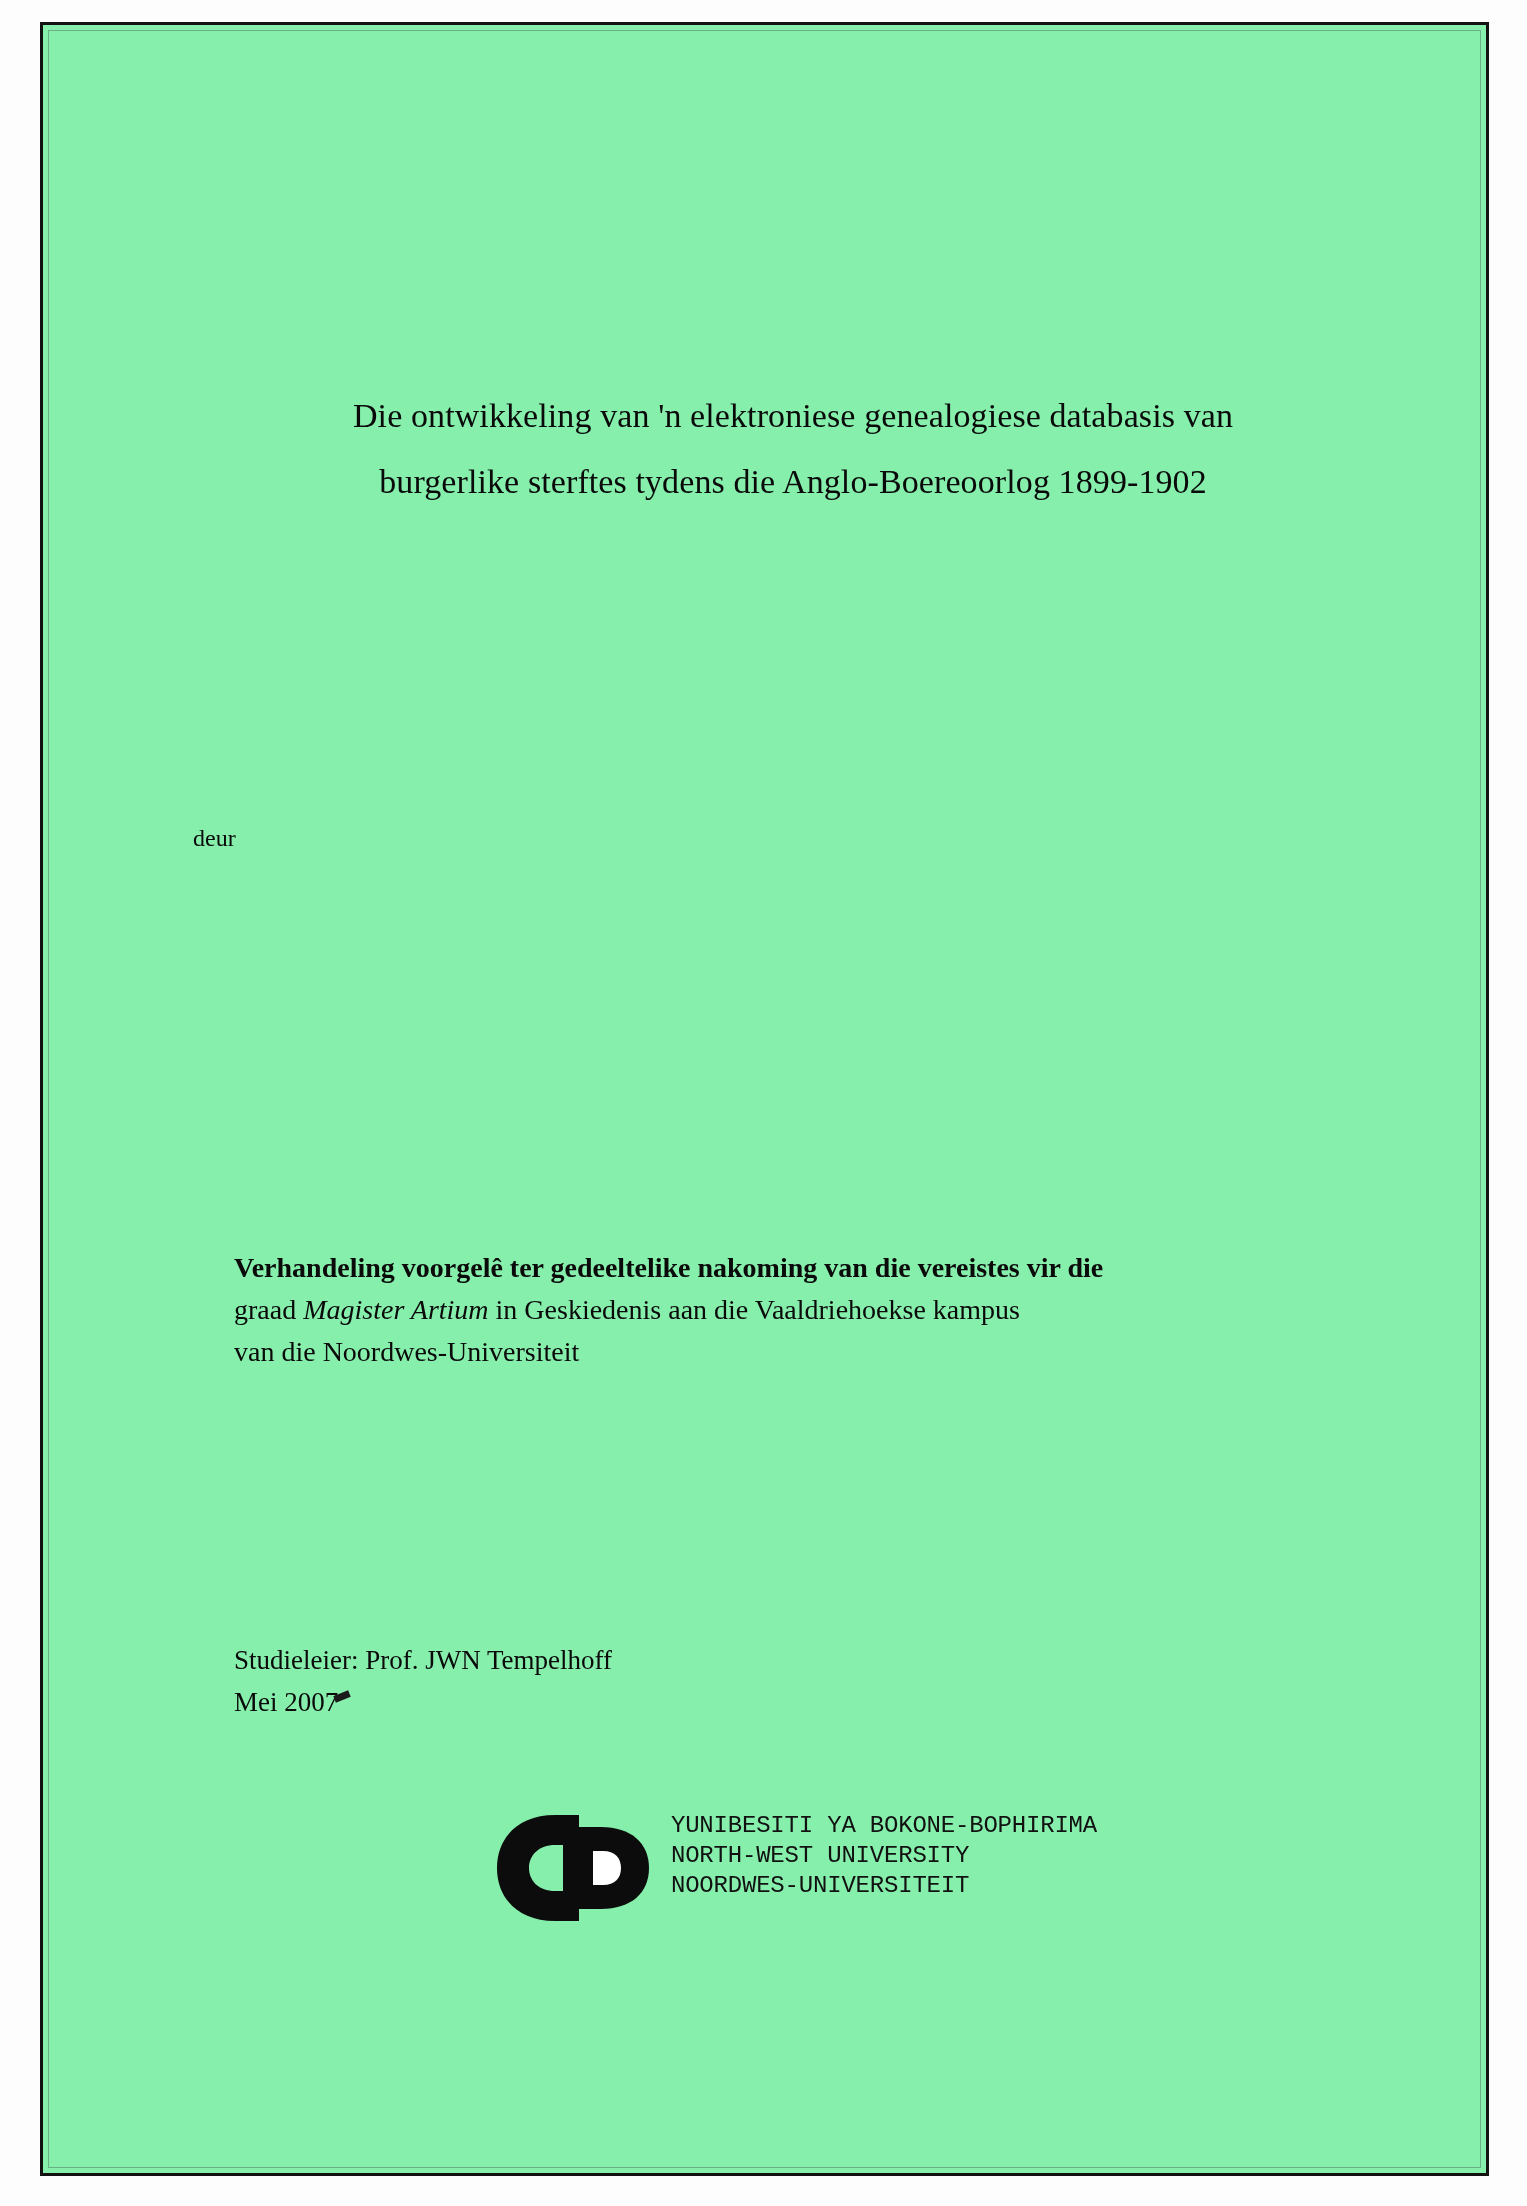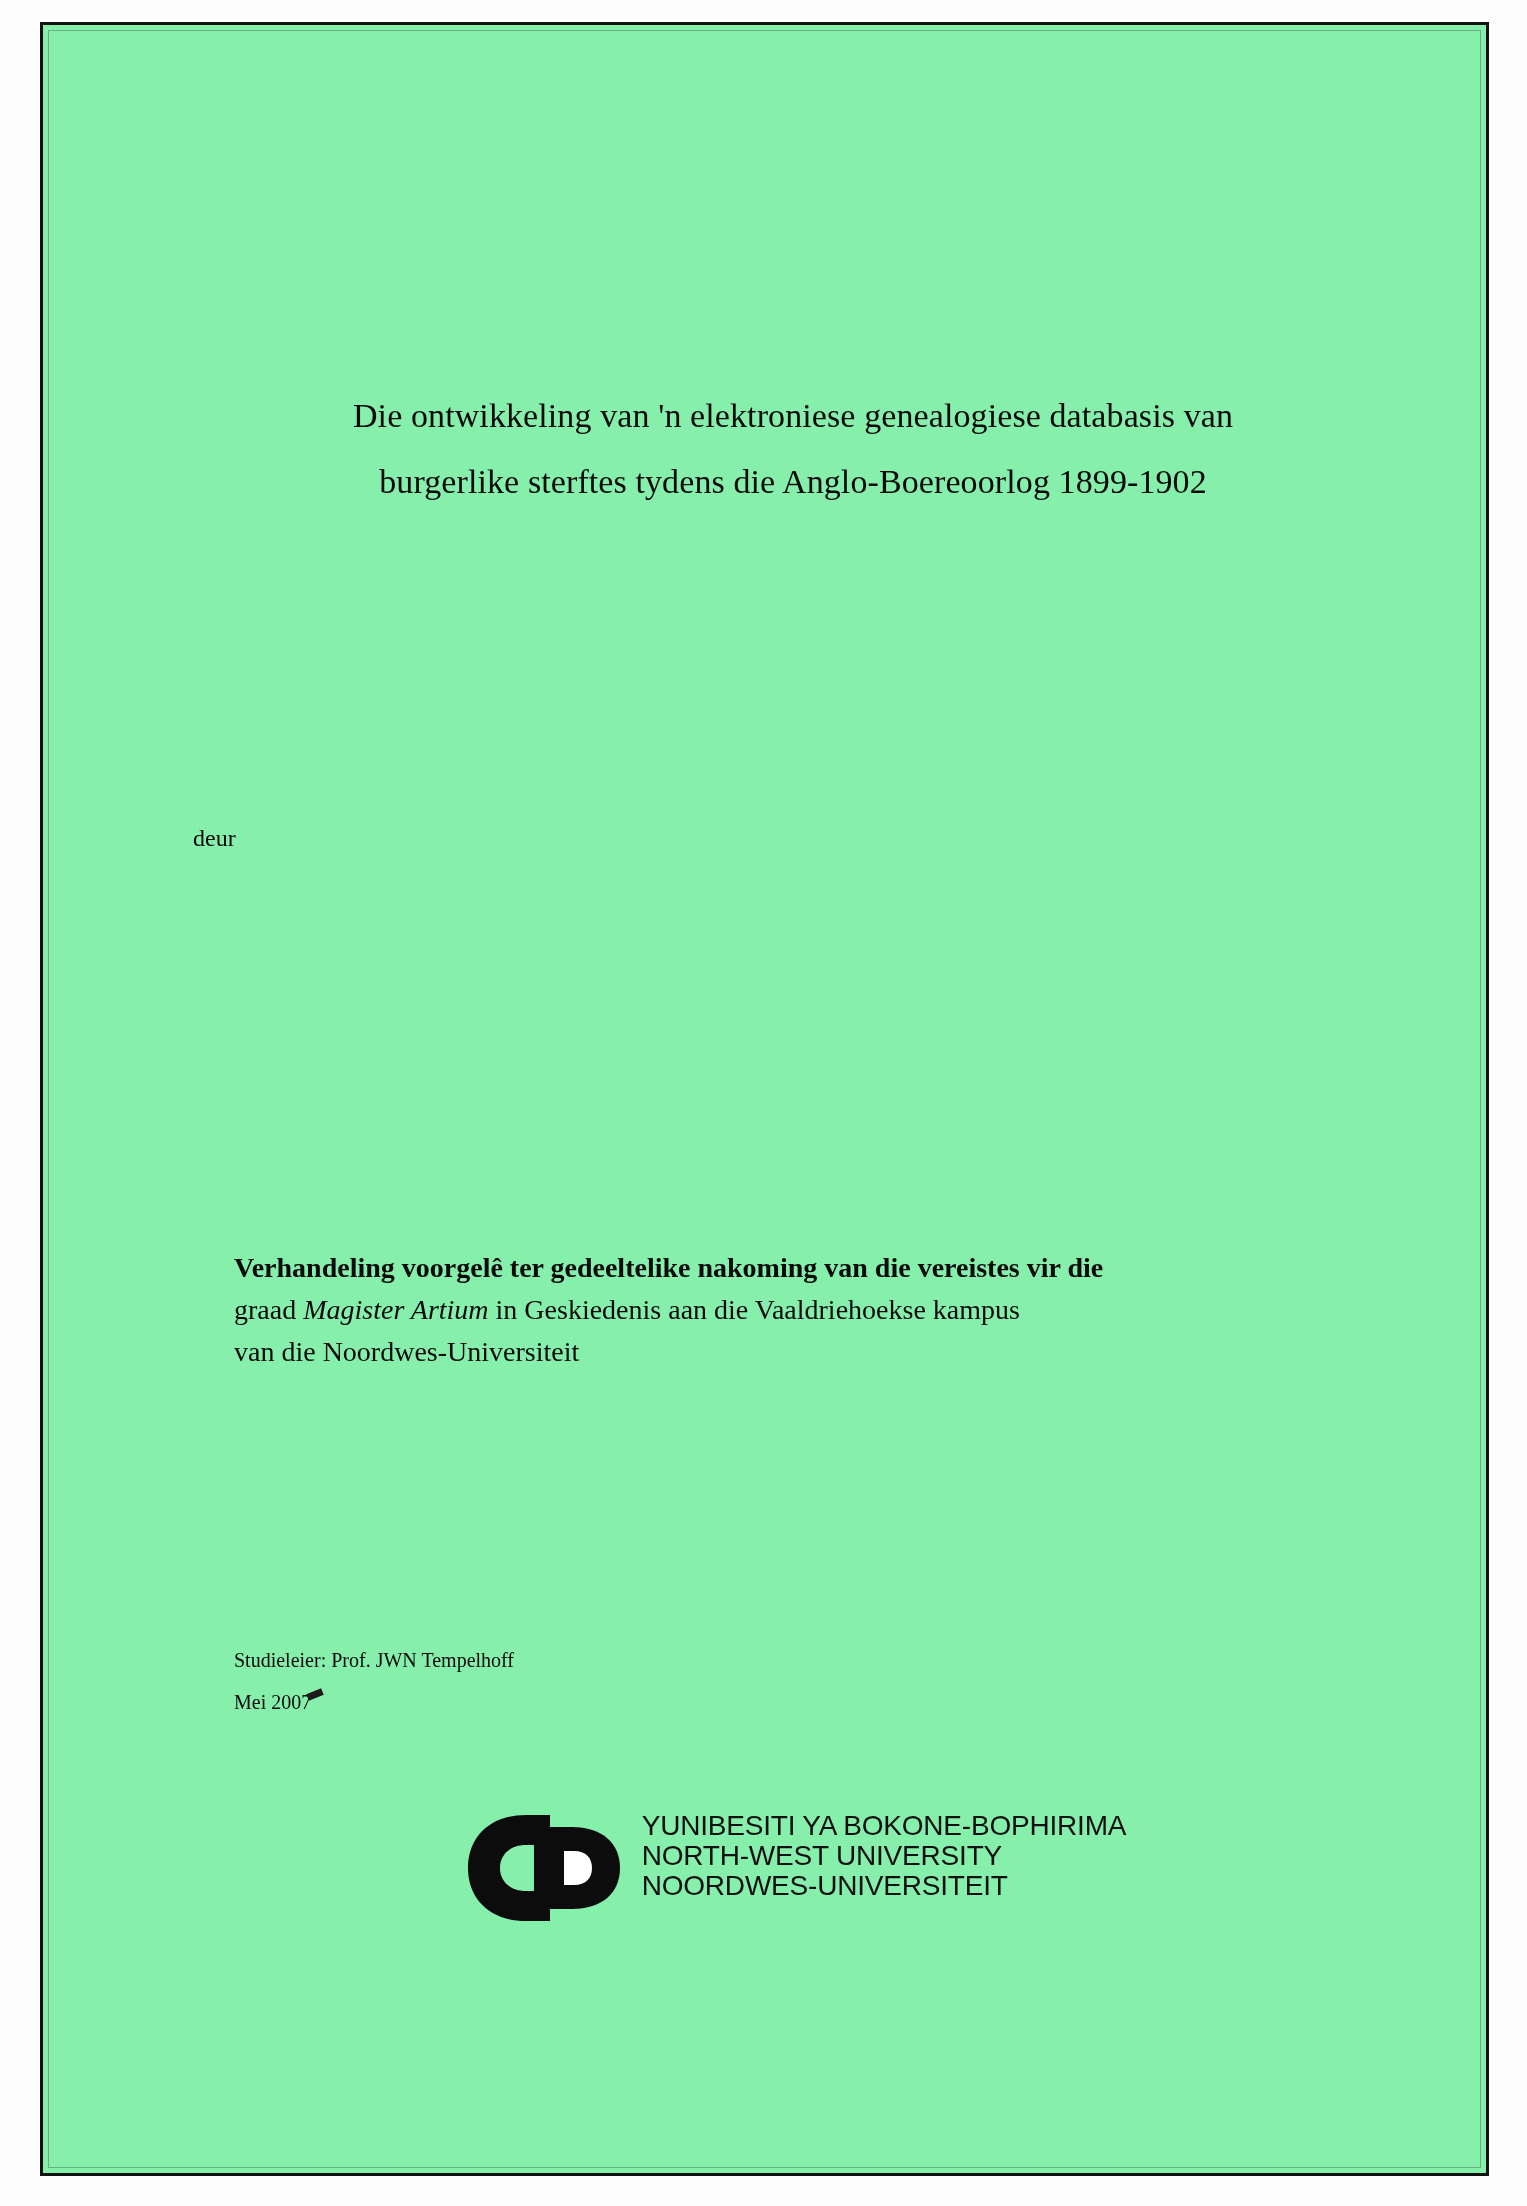--- a/index.html
+++ b/index.html
@@ -109,21 +109,21 @@
   .statement em {
     font-style: italic;
     font-family: Liberation Serif, serif;
   }
 
   .supervisor {
     position: absolute;
     top: 1614px;
     left: 41px;
     width: 1000px;
-    font-size: 20px;
+    font-size: 27px;
     line-height: 42px;
   }
 
   
   .logo-block {
     position: absolute;
     top: 1780px;
     left: 0;
     width: 1200px;
     display: flex;
@@ -131,22 +131,22 @@
     align-items: flex-start;
   }
   .logo-mark {
     width: 172px;
     height: 118px;
     position: relative;
     margin-right: 10px;
     margin-top: 4px;
   }
   .logo-text {
-    font-family: Liberation Sans, sans-serif;
-    font-size: 28px;
+    font-family: Liberation Mono, monospace;
+    font-size: 24px;
     line-height: 30px;
     letter-spacing: -0.2px;
     color: #111;
     padding-top: 6px;
     white-space: nowrap;
   }
 
   
   .ink-mark {
     display: inline-block;

